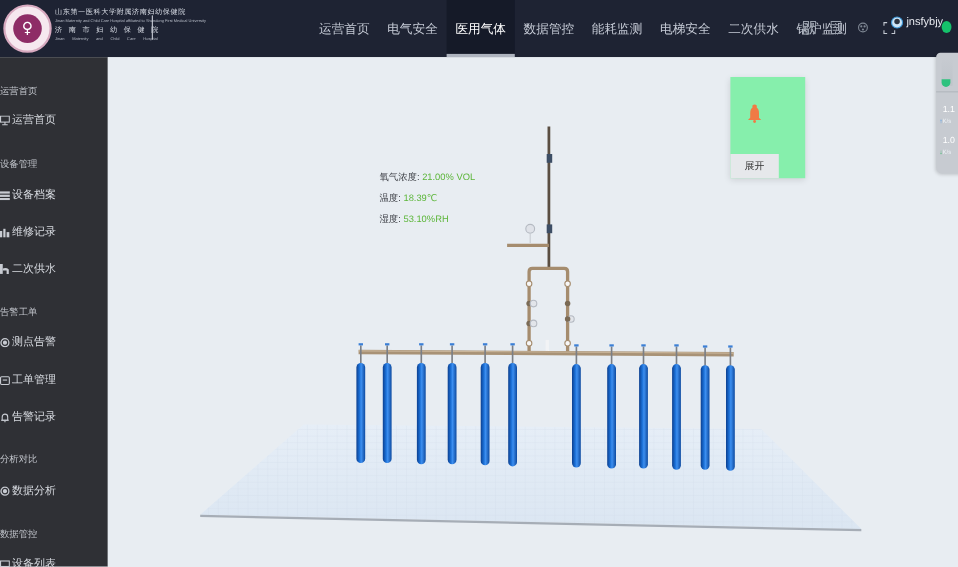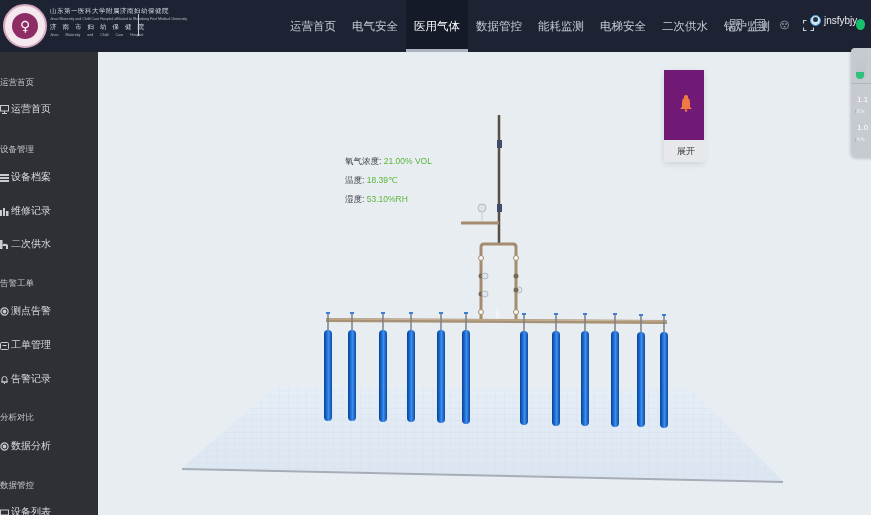--- a/index.html
+++ b/index.html
@@ -25,21 +25,21 @@
   .avatar { width: 11px; height: 11px; border-radius: 50%; background: #cfe6f7; border: 1px solid #3c97d8; margin-right: 3px; position: relative; overflow: hidden; }
   .avatar::after { content: ""; position: absolute; left: 2px; top: 1px; width: 5px; height: 5px; border-radius: 50%; background: #2d3440; }
   .status-dot { position: absolute; left: 856px; top: 19px; width: 9px; height: 11px; border-radius: 50%; background: #15c26b; }
   .sidebar { position: absolute; left: 0; top: 52px; width: 98px; height: 463px; background: #2f3035; }
   .sb-group { position: absolute; left: 0; color: #c2c5cc; font-size: 8.5px; white-space: nowrap; }
   .sb-item { position: absolute; left: 0; color: #d8dbe1; font-size: 10px; display: flex; align-items: center; white-space: nowrap; cursor: pointer; }
   .sb-item .ic { width: 9px; height: 9px; margin-right: 2px; display: inline-flex; align-items: center; justify-content: center; }
   .main { position: absolute; left: 98px; top: 52px; width: 773px; height: 463px; background: #e8edf2; }
   .readings { position: absolute; left: 345px; top: 152px; font-size: 8.5px; color: #3c3f45; line-height: 19px; }
   .readings .v { color: #5cb63a; }
-  .alarm-card { position: absolute; left: 664px; top: 70px; width: 40px; height: 92px; background: #701a75; box-shadow: 0 2px 6px rgba(0,0,0,0.12); }
+  .alarm-card { position: absolute; left: 664px; top: 70px; width: 68px; height: 92px; background: #86efac; box-shadow: 0 2px 6px rgba(0,0,0,0.12); }
   .alarm-card .bell { position: absolute; left: 15px; top: 24px; }
   .alarm-card .btn { position: absolute; left: 0; bottom: 0; width: 44px; height: 22px; background: #e6e8eb; color: #333; font-size: 9px; display: flex; align-items: center; justify-content: center; cursor: pointer; }
   .net-panel { position: absolute; left: 851px; top: 48px; width: 24px; height: 110px; background: #c7cbd1; border-radius: 4px 0 0 6px; box-shadow: -1px 1px 3px rgba(0,0,0,0.15); }
   .net-panel .bar { position: absolute; left: 5px; top: 4px; width: 10px; height: 26px; background: linear-gradient(#c7cbd1, #bfc4ca); }
   .net-panel .bar-dot { position: absolute; left: 5px; top: 24px; width: 8px; height: 7px; border-radius: 0 0 4px 4px; background: #2ec27e; }
   .net-panel .div { position: absolute; left: 0; top: 35px; width: 24px; height: 1px; background: #b1b6bd; }
   .net-val { position: absolute; left: 6px; color: #ffffff; font-size: 8px; }
   .net-unit { position: absolute; left: 3px; font-size: 5.5px; color: #eef2f6; white-space: nowrap; }
   .net-unit .up { color: #2f8ff0; }
   .net-unit .dn { color: #23b45a; }

